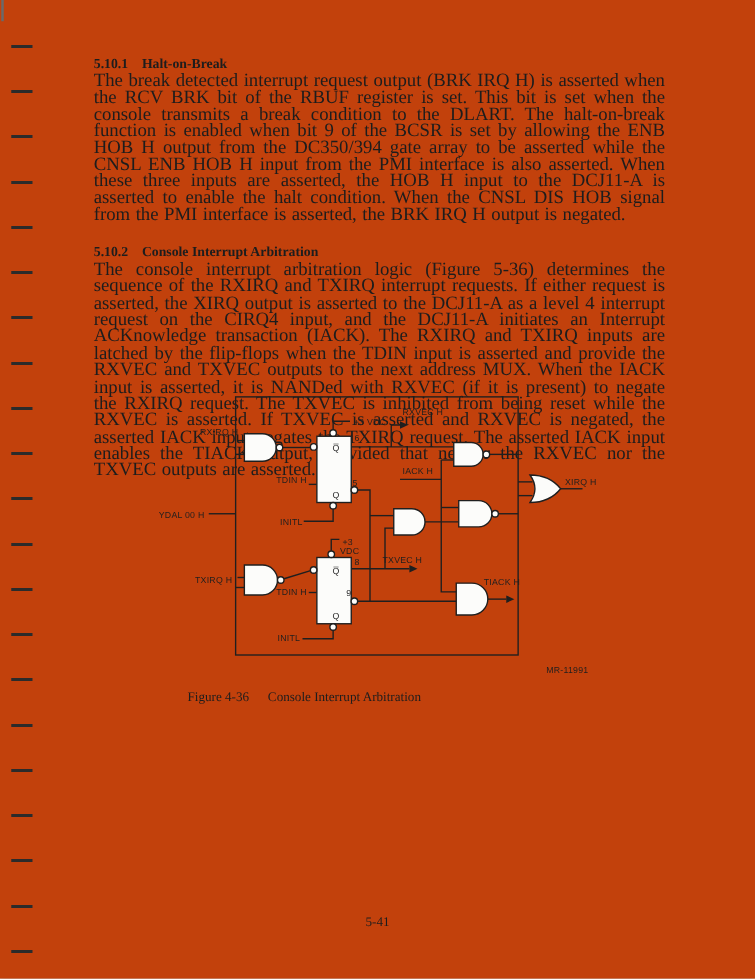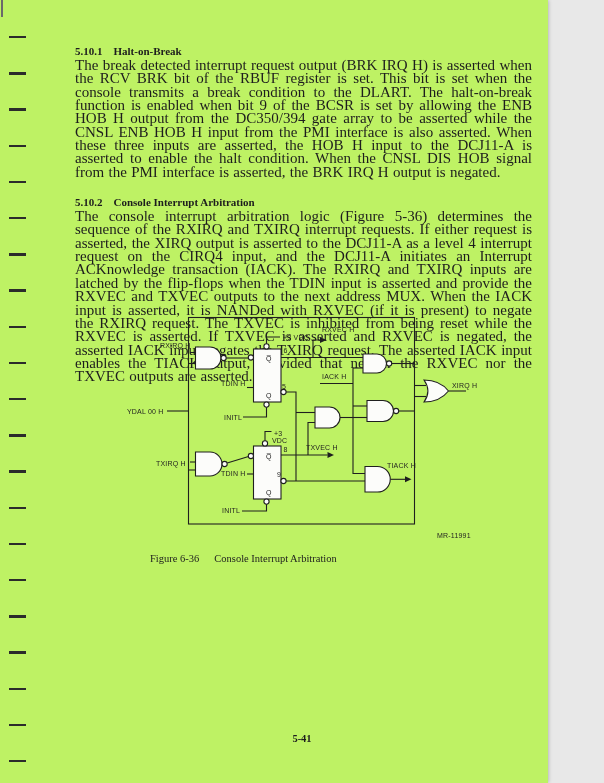--- a/index.html
+++ b/index.html
@@ -1,19 +1,19 @@
 <!DOCTYPE html>
 <html><head>
 <meta charset="utf-8">
 <style>
   html,body{margin:0;padding:0;background:#e8e8e8;}
   .page{
     position:relative;
-    width:548px;height:783px;
-    background:#bef264;
+    width:604px;height:783px;
+    background:#c2410c;
     font-family:"Liberation Serif", serif;
     color:#1d1d1d;
     overflow:hidden;
     box-shadow:0 0 4px rgba(0,0,0,.3);
   }
   .corner-artifact{
     position:absolute;left:1px;top:0;width:1.5px;height:17px;background:#6a6a6a;
   }
   .edge-marks{
     position:absolute;left:9px;top:36px;width:17px;height:727px;
@@ -38,21 +38,21 @@
     font-family:"Liberation Sans", sans-serif;
     font-size:7px;fill:#1f1f1f;letter-spacing:.2px;
   }
   .fig-caption{
     position:absolute;left:150px;top:553px;
     font-size:10.5px;color:#1d1d1d;white-space:nowrap;
   }
   .fig-caption .cap-title{margin-left:15px;}
   .page-number{
     position:absolute;left:0;top:733px;width:604px;
-    text-align:center;font-size:10.5px;font-weight:bold;
+    text-align:center;font-size:10.5px;
   }
 </style>
 </head>
 <body>
 
 <div class="page">
 
   <div class="corner-artifact"></div>
   <div class="edge-marks"></div>
 
@@ -178,17 +178,17 @@
         <text x="266" y="459">Q̅</text>
         <text x="283.5" y="452" font-size="6">8</text>
         <text x="266" y="495">Q</text>
         <text x="277" y="477" font-size="6">9</text>
       </g>
 
     <text x="437" y="538" font-size="4.5" fill="#8f8f8f">MR-11991</text>
   </svg>
 
   <div class="fig-caption">
-    <span>Figure 6-36</span><span class="cap-title">Console Interrupt Arbitration</span>
+    <span>Figure 4-36</span><span class="cap-title">Console Interrupt Arbitration</span>
   </div>
 
   <div class="page-number">5-41</div>
 </div>
 
 </body></html>

